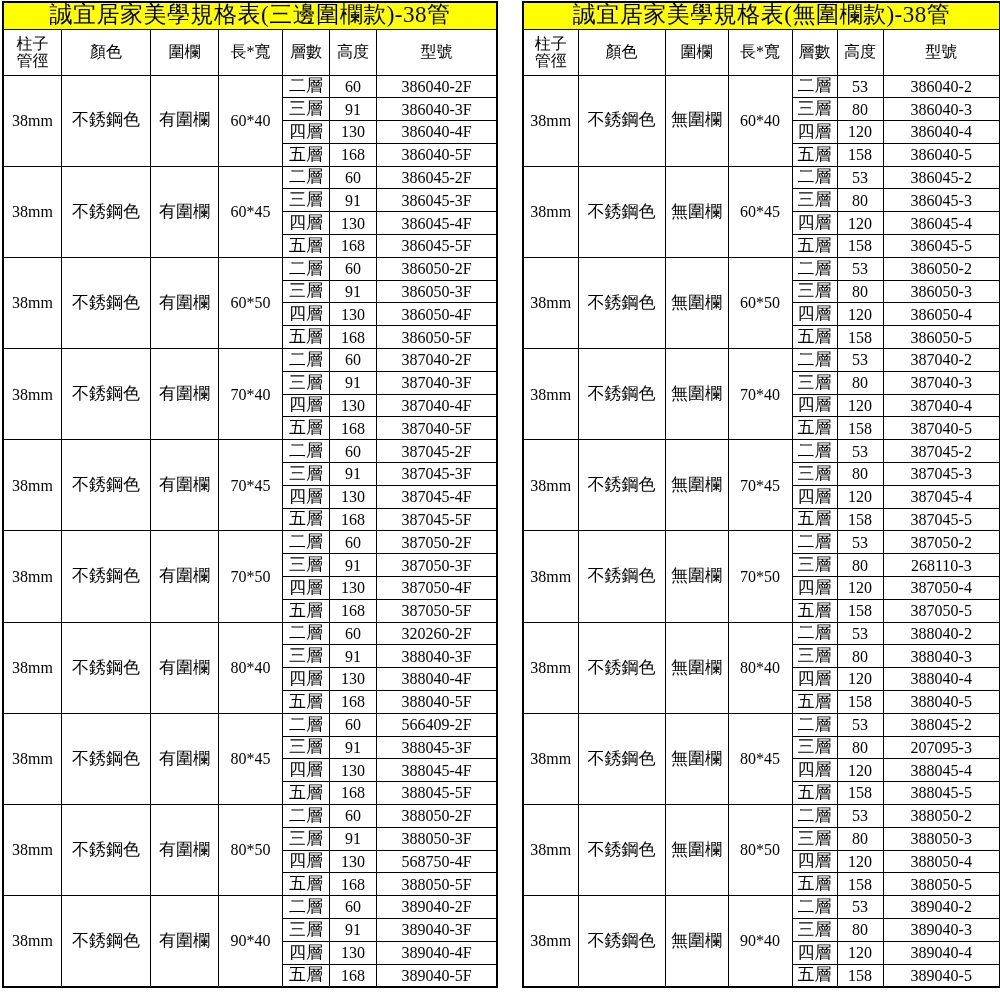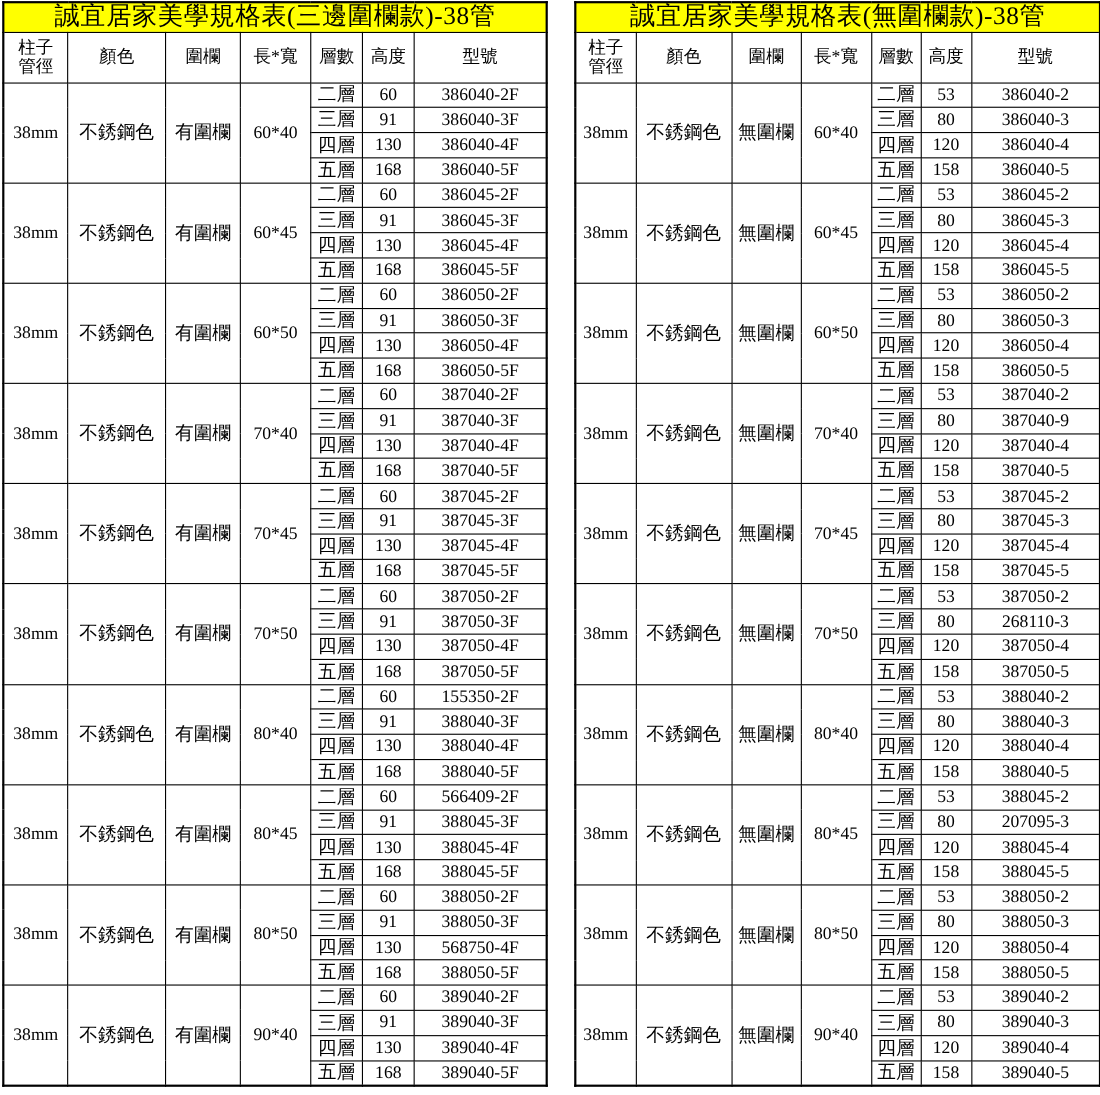--- a/index.html
+++ b/index.html
@@ -224,21 +224,21 @@
             <td class="num">168</td>
             <td class="num">387050-5F</td>
           </tr>
           <tr>
             <td rowspan="4" class="num">38mm</td>
             <td rowspan="4" class="cjk">不銹鋼色</td>
             <td rowspan="4" class="cjk">有圍欄</td>
             <td rowspan="4" class="num">80*40</td>
             <td class="cjk">二層</td>
             <td class="num">60</td>
-            <td class="num">155350-2F</td>
+            <td class="num">320260-2F</td>
           </tr>
           <tr>
             <td class="cjk">三層</td>
             <td class="num">91</td>
             <td class="num">388040-3F</td>
           </tr>
           <tr>
             <td class="cjk">四層</td>
             <td class="num">130</td>
             <td class="num">388040-4F</td>
@@ -428,21 +428,21 @@
             <td rowspan="4" class="cjk">不銹鋼色</td>
             <td rowspan="4" class="cjk">無圍欄</td>
             <td rowspan="4" class="num">70*40</td>
             <td class="cjk">二層</td>
             <td class="num">53</td>
             <td class="num">387040-2</td>
           </tr>
           <tr>
             <td class="cjk">三層</td>
             <td class="num">80</td>
-            <td class="num">387040-9</td>
+            <td class="num">387040-3</td>
           </tr>
           <tr>
             <td class="cjk">四層</td>
             <td class="num">120</td>
             <td class="num">387040-4</td>
           </tr>
           <tr>
             <td class="cjk">五層</td>
             <td class="num">158</td>
             <td class="num">387040-5</td>

